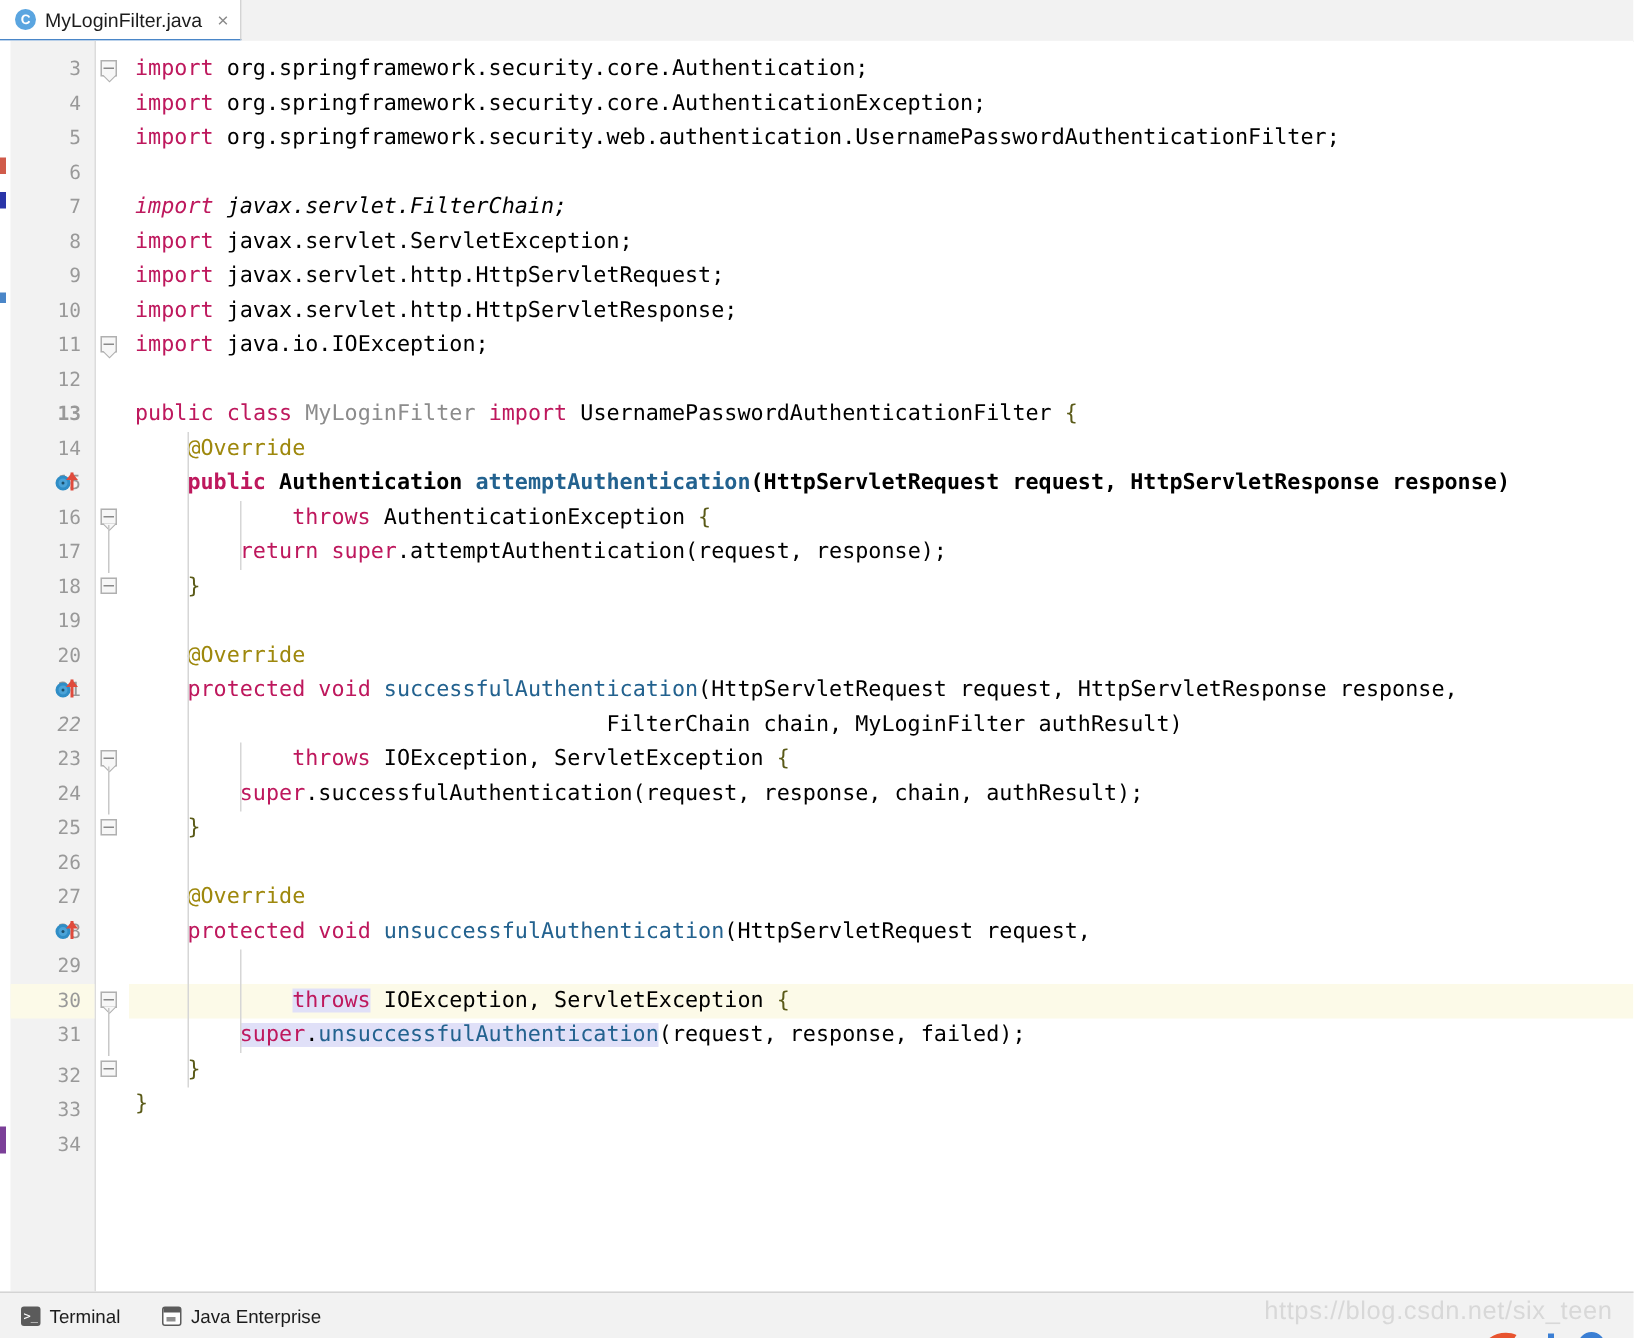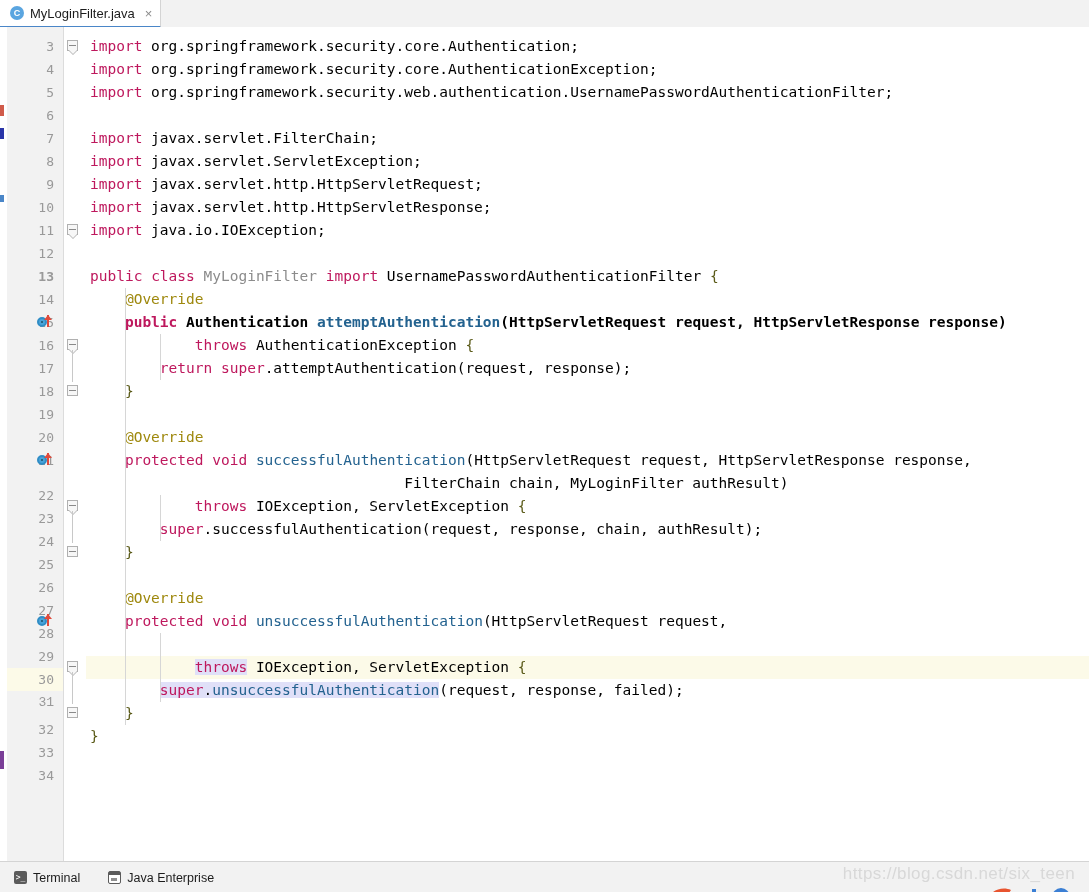--- a/index.html
+++ b/index.html
@@ -194,35 +194,35 @@
         <div class="line" style="margin-top: 0px;">17</div>
         <div class="line" style="margin-top: 0px;">18</div>
         <div class="line" style="margin-top: 0px;">19</div>
         <div class="line" style="margin-top: 0px;">20</div>
         <div class="line" style="margin-top: 0px;">21</div>
         <div class="ovr" style="top: 426px;">
           <span class="dot"></span>
           <span class="arw"></span>
           <span class="arwhead"></span>
         </div>
-        <div class="line" style="margin-top: 12px;">22</div>
+        <div class="line" style="margin-top: 0px; font-style: italic;">22</div>
         <div class="line" style="margin-top: 0px;">23</div>
         <div class="line" style="margin-top: 0px;">24</div>
         <div class="line" style="margin-top: 0px;">25</div>
         <div class="line" style="margin-top: 0px;">26</div>
         <div class="line" style="margin-top: 0px;">27</div>
         <div class="line" style="margin-top: 0px;">28</div>
         <div class="ovr" style="top: 587px;">
           <span class="dot"></span>
           <span class="arw"></span>
           <span class="arwhead"></span>
         </div>
         <div class="line" style="margin-top: 0px;">29</div>
         <div class="line cur" style="margin-top: 0px;">30</div>
-        <div class="line" style="margin-top: 0px; font-family: Liberation Mono, monospace;">31</div>
+        <div class="line" style="margin-top: 0px;">31</div>
         <div class="line" style="margin-top: 4px;">32</div>
         <div class="line" style="margin-top: 0px;">33</div>
         <div class="line" style="margin-top: 0px;">34</div>
       </div>
     <div class="fold-col" id="foldcol">
         <div class="fold start" style="top: 13px;">
           <span class="box"></span>
           <span class="minus"></span>
           <span class="tip"></span>
           <span class="tipin"></span>
@@ -265,21 +265,21 @@
         </div>
         <div class="foldline" style="top: 323px; height: 32px;"></div>
         <div class="foldline" style="top: 484px; height: 32px;"></div>
         <div class="foldline" style="top: 645px; height: 32px;"></div>
       </div>
     <div class="code" id="codearea">
         <div class="line" style="margin-top: 8px;"><span></span><span class="kw">import</span><span> org.springframework.security.core.Authentication;</span></div>
         <div class="line" style="margin-top: 0px;"><span></span><span class="kw">import</span><span> org.springframework.security.core.AuthenticationException;</span></div>
         <div class="line" style="margin-top: 0px;"><span></span><span class="kw">import</span><span> org.springframework.security.web.authentication.UsernamePasswordAuthenticationFilter;</span></div>
         <div class="line" style="margin-top: 0px;"><span></span></div>
-        <div class="line" style="margin-top: 0px;"><span></span><span class="kw">import</span><span> javax.servlet.FilterChain;</span></div>
+        <div class="line" style="margin-top: 0px; font-style: italic;"><span></span><span class="kw">import</span><span> javax.servlet.FilterChain;</span></div>
         <div class="line" style="margin-top: 0px;"><span></span><span class="kw">import</span><span> javax.servlet.ServletException;</span></div>
         <div class="line" style="margin-top: 0px;"><span></span><span class="kw">import</span><span> javax.servlet.http.HttpServletRequest;</span></div>
         <div class="line" style="margin-top: 0px;"><span></span><span class="kw">import</span><span> javax.servlet.http.HttpServletResponse;</span></div>
         <div class="line" style="margin-top: 0px;"><span></span><span class="kw">import</span><span> java.io.IOException;</span></div>
         <div class="line" style="margin-top: 0px;"><span></span></div>
         <div class="line" style="margin-top: 0px;"><span></span><span class="kw">public</span><span> </span><span class="kw">class</span><span> </span><span class="cls">MyLoginFilter</span><span> </span><span class="kw">import</span><span> UsernamePasswordAuthenticationFilter </span><span class="brc">{</span></div>
         <div class="line" style="margin-top: 0px;"><span>    </span><span class="ann">@Override</span></div>
         <div class="line" style="margin-top: 0px; font-weight: bold;"><span>    </span><span class="kw">public</span><span> Authentication </span><span class="mth">attemptAuthentication</span><span>(HttpServletRequest request, HttpServletResponse response)</span></div>
         <div class="line" style="margin-top: 0px;"><span>            </span><span class="kw">throws</span><span> AuthenticationException </span><span class="brc">{</span></div>
         <div class="line" style="margin-top: 0px;"><span>        </span><span class="kw">return</span><span> </span><span class="kw">super</span><span>.attemptAuthentication(request, response);</span></div>

